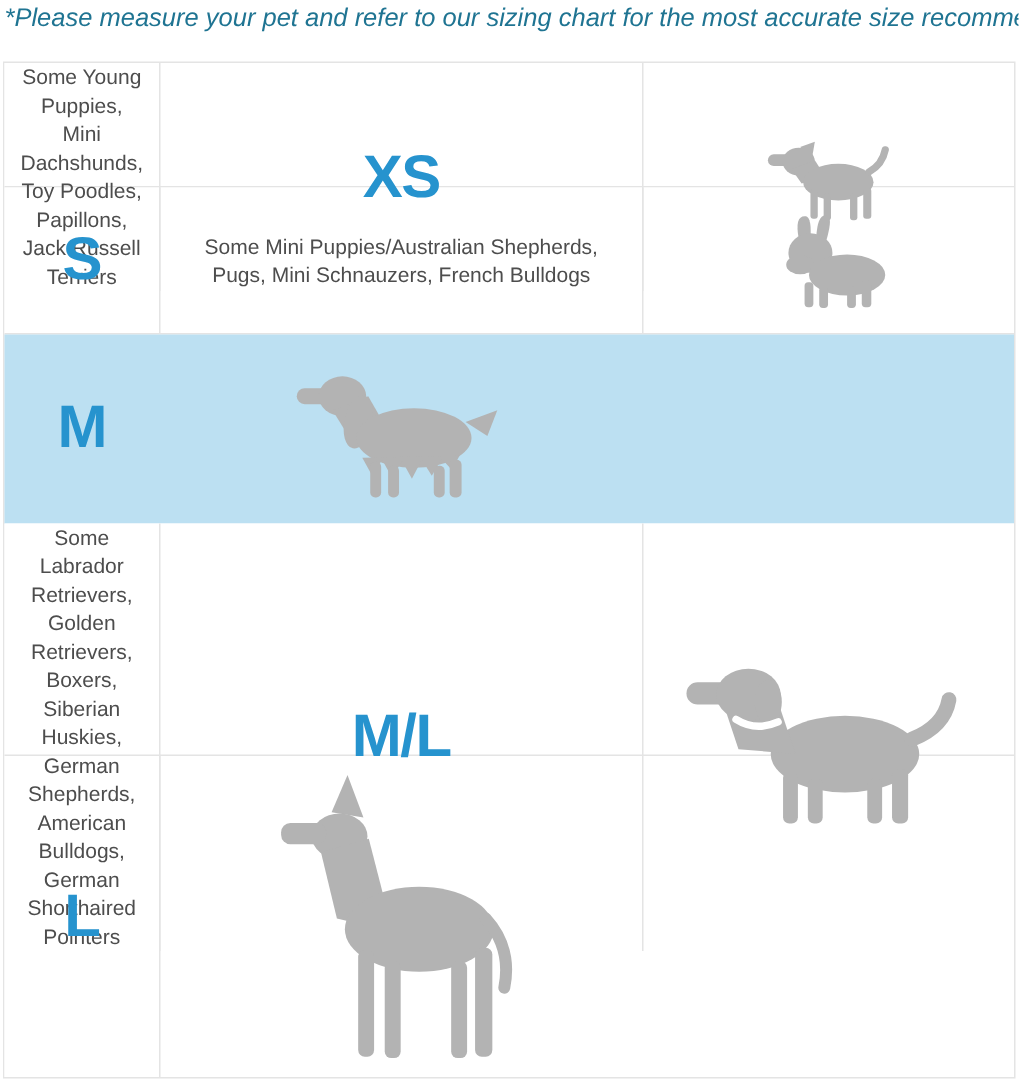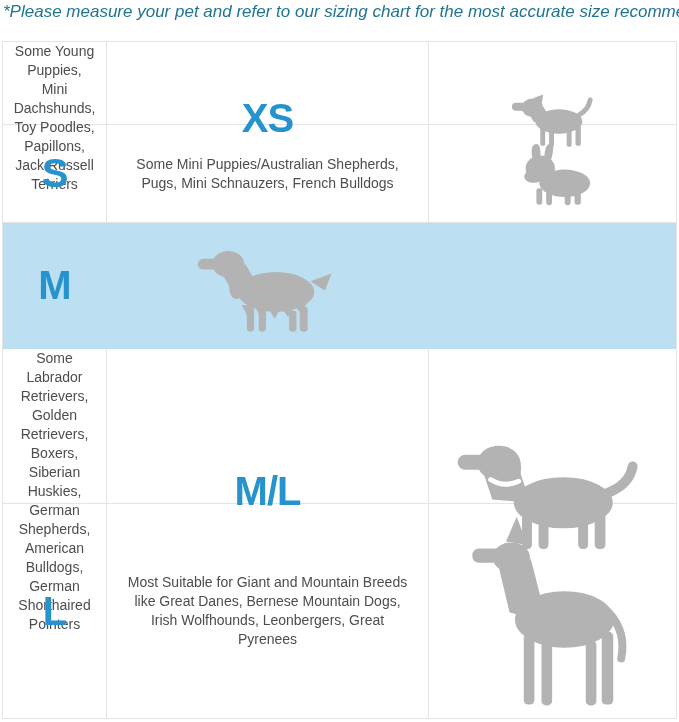--- a/index.html
+++ b/index.html
@@ -144,21 +144,20 @@
             <rect x="168" y="96" width="13" height="44" rx="5"></rect>
           </g>
           <path class="tailstroke" style="stroke-width:12" d="M184 72 Q210 62 214 40"></path>
           <path class="collar" d="M42 56 Q58 66 76 58"></path>
         </svg>
       </div>
     </div>
 
     <div class="row row-l">
       <div class="cell cell-size">L</div>
-      <div class="cell cell-desc">Most Suitable for Giant and Mountain Breeds like Great Danes, Bernese Mountain Dogs, Irish Wolfhounds, Leonbergers, Great Pyrenees</div>
       <div class="cell cell-dog">
         <svg width="186" height="197" viewBox="0 0 210 222">
           <g class="dogfill">
             <polygon points="64,4 76,36 52,32"></polygon>
             <ellipse cx="58" cy="50" rx="21" ry="17"></ellipse>
             <rect x="14" y="40" width="34" height="16" rx="7"></rect>
             <polygon points="44,62 80,52 98,122 56,112"></polygon>
             <ellipse cx="118" cy="120" rx="56" ry="32"></ellipse>
             <rect x="72" y="136" width="12" height="80" rx="5"></rect>
             <rect x="92" y="144" width="12" height="73" rx="5"></rect>

